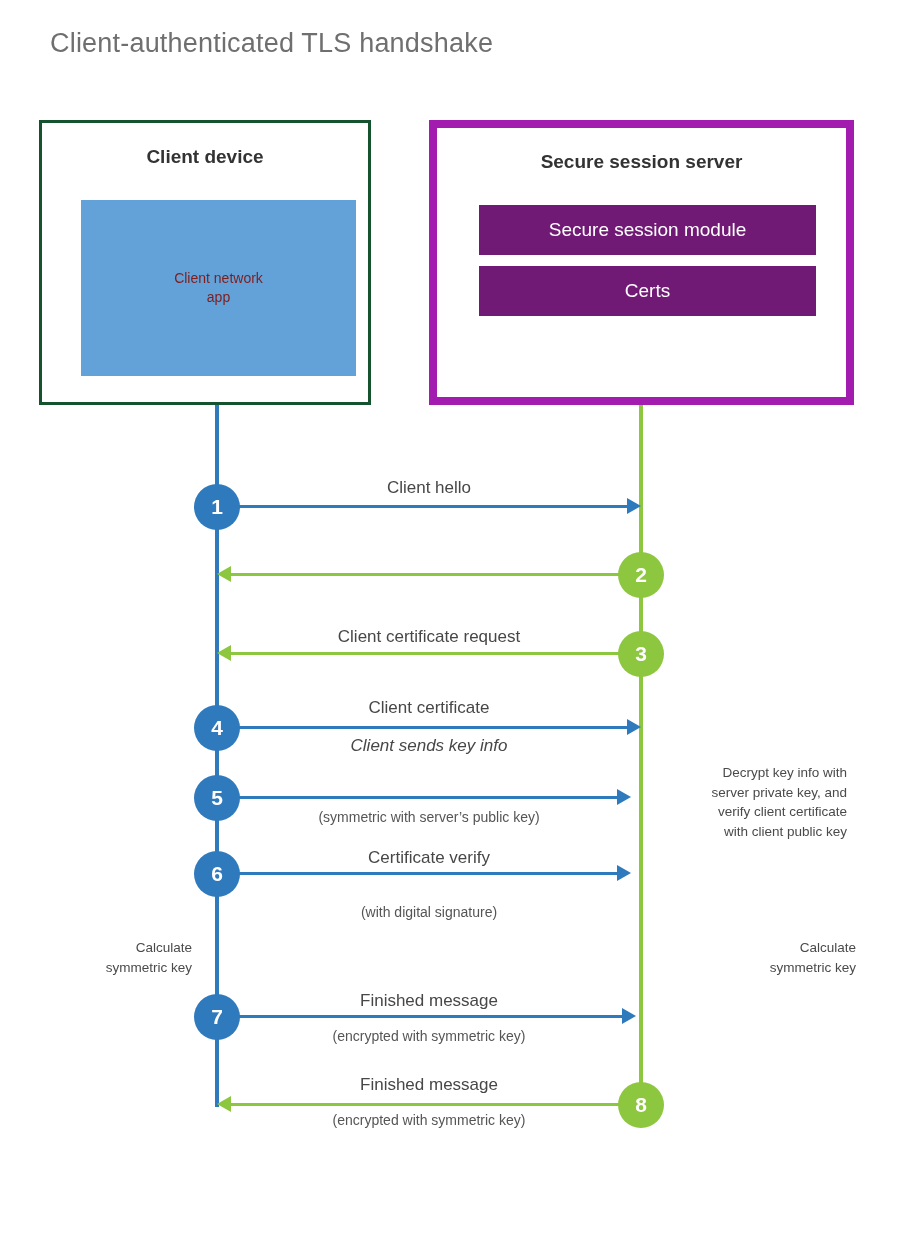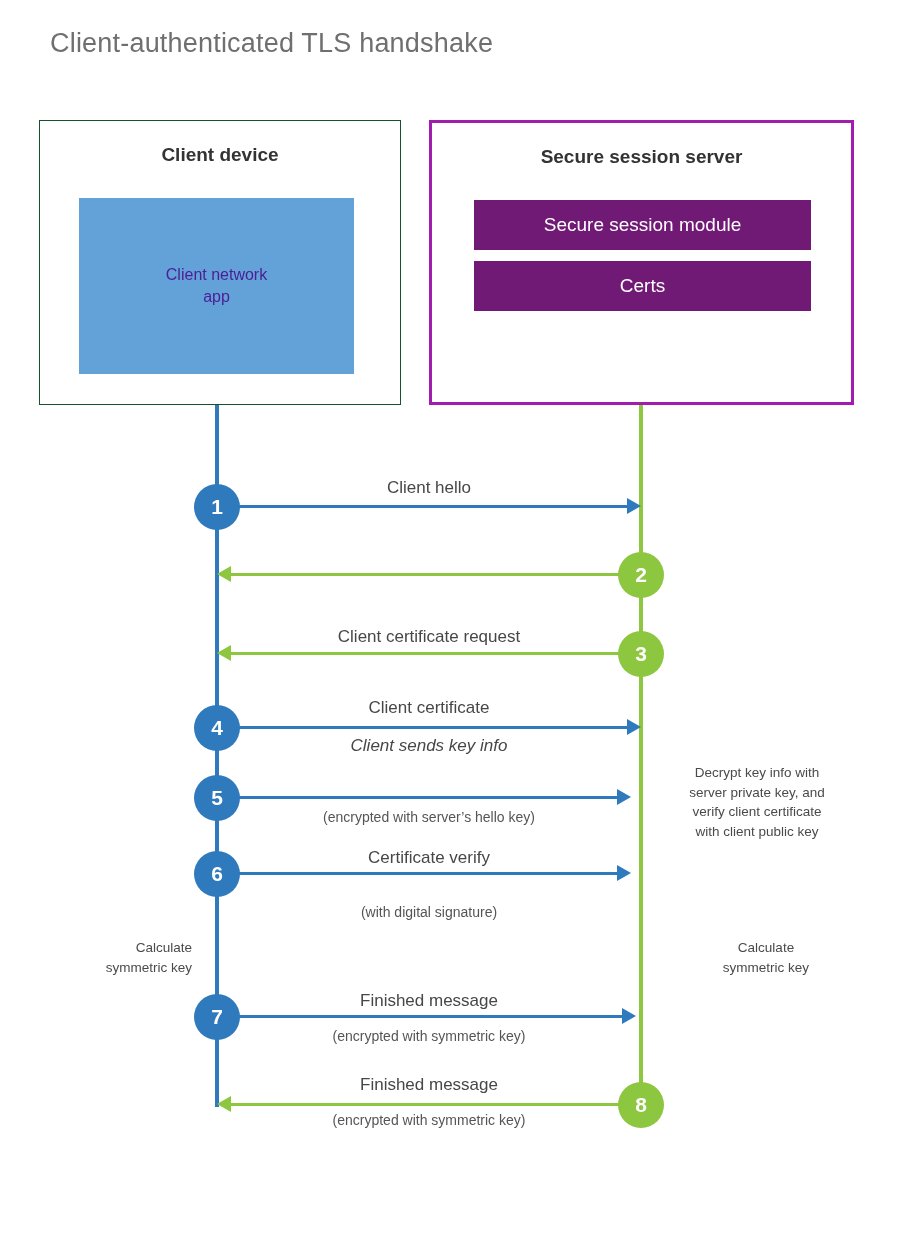--- a/index.html
+++ b/index.html
@@ -30,48 +30,48 @@
   }
 
   
   .actor-box {
     position: absolute;
     background: #ffffff;
   }
   .actor-box.client {
     left: 39px;
     top: 120px;
-    width: 362px;
+    width: 332px;
     height: 285px;
-    border: 1px solid #14532d;
+    border: 3px solid #14532d;
   }
   .actor-box.server {
     left: 429px;
     top: 120px;
     width: 425px;
     height: 285px;
-    border: 3px solid #a21caf;
+    border: 8px solid #a21caf;
   }
   .actor-title {
     text-align: center;
     font-size: 19px;
     font-weight: bold;
     color: #333333;
     margin-top: 23px;
   }
 
   .inner-app {
     position: absolute;
     left: 39px;
     top: 77px;
     width: 275px;
     height: 176px;
     background: #63a2d8;
-    color: #4c1d95;
-    font-size: 16px;
+    color: #7f1d1d;
+    font-size: 14px;
     font-weight: 300;
     display: flex;
     align-items: center;
     justify-content: center;
     text-align: center;
     line-height: 1.35;
     padding: 0 22px;
   }
 
   .server-bars {
@@ -173,21 +173,21 @@
 
   
   .side-note {
     position: absolute;
     font-size: 13.5px;
     font-weight: 300;
     color: #4a4a4a;
     line-height: 1.45;
   }
   .side-note.left-note { text-align: right; }
-  .side-note.right-note { text-align: center; }
+  .side-note.right-note { text-align: right; }
 </style>
 </head>
 <body>
 
 <div id="page">
 
   <div class="diagram-title">Client-authenticated TLS handshake</div>
 
   <div class="actor-box client">
     <div class="actor-title">Client device</div>
@@ -226,21 +226,21 @@
 
   <div class="step-circle blue" style="left:194px; top:705px;">4</div>
   <div class="arrow-line blue" style="left:217px; top:726px; width:410px;"></div>
   <div class="arrow-head right blue" style="left:627px; top:719px;"></div>
   <div class="msg-label" style="left:217px; top:698px; width:424px;">Client certificate</div>
 
   <div class="step-circle blue" style="left:194px; top:775px;">5</div>
   <div class="arrow-line blue" style="left:217px; top:796px; width:400px;"></div>
   <div class="arrow-head right blue" style="left:617px; top:789px;"></div>
   <div class="msg-label" style="left:217px; top:736px; width:424px;font-style:italic;">Client sends key info</div>
-  <div class="msg-sublabel" style="left:217px; top:809px; width:424px;">(encrypted with server’s hello key)</div>
+  <div class="msg-sublabel" style="left:217px; top:809px; width:424px;">(symmetric with server’s public key)</div>
 
   <div class="step-circle blue" style="left:194px; top:851px;">6</div>
   <div class="arrow-line blue" style="left:217px; top:872px; width:400px;"></div>
   <div class="arrow-head right blue" style="left:617px; top:865px;"></div>
   <div class="msg-label" style="left:217px; top:848px; width:424px;">Certificate verify</div>
   <div class="msg-sublabel" style="left:217px; top:884px; width:424px;margin-top:20px;">(with digital signature)</div>
 
   <div class="step-circle blue" style="left:194px; top:994px;">7</div>
   <div class="arrow-line blue" style="left:217px; top:1015px; width:405px;"></div>
   <div class="arrow-head right blue" style="left:622px; top:1008px;"></div>

